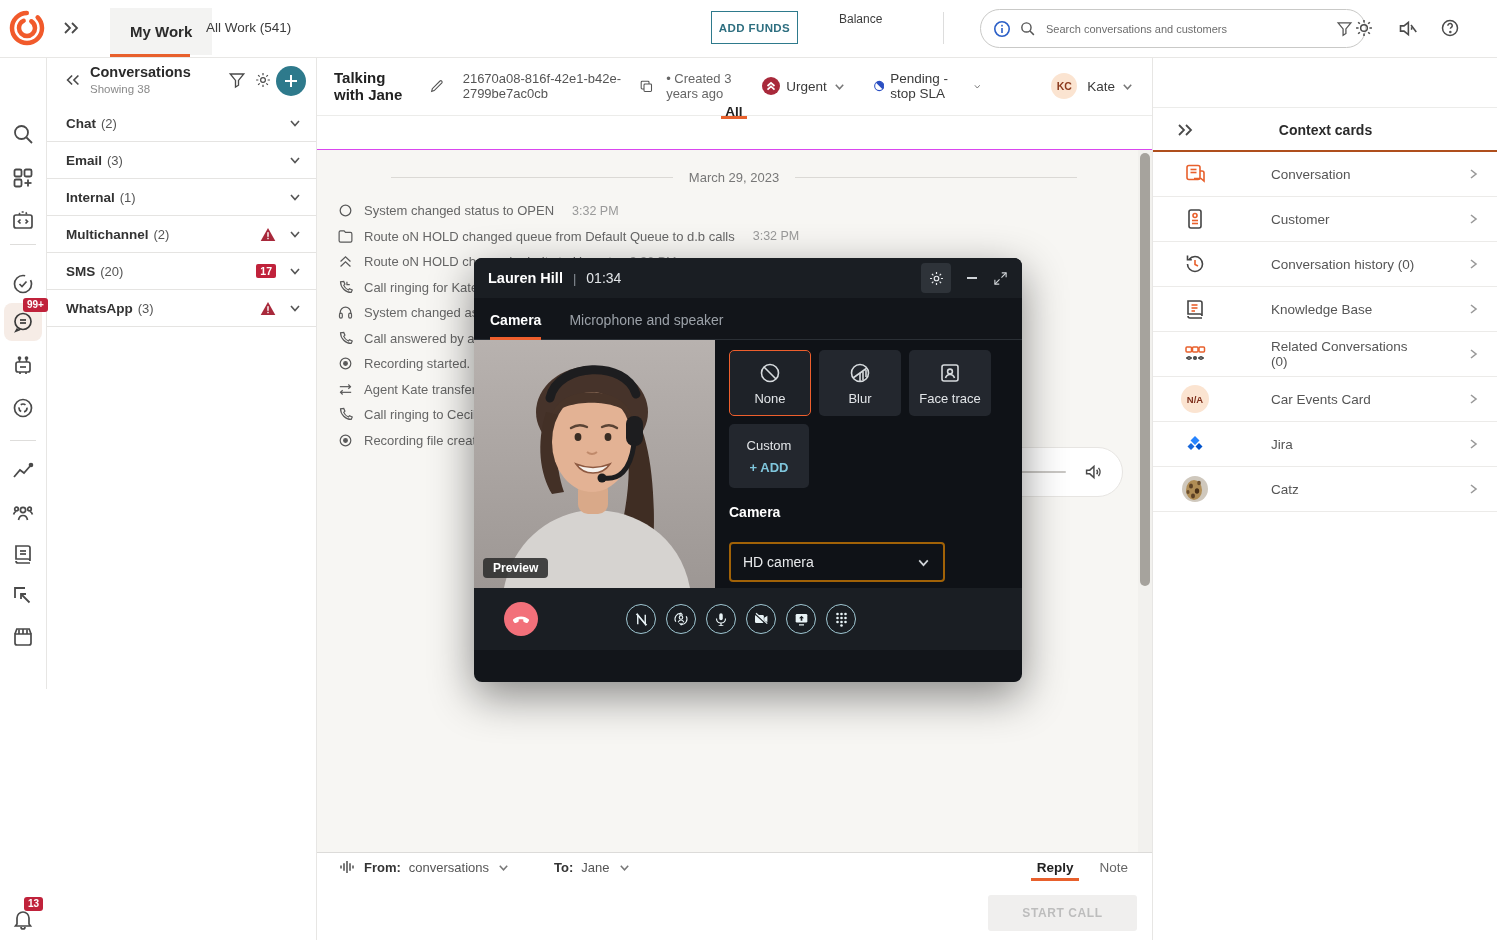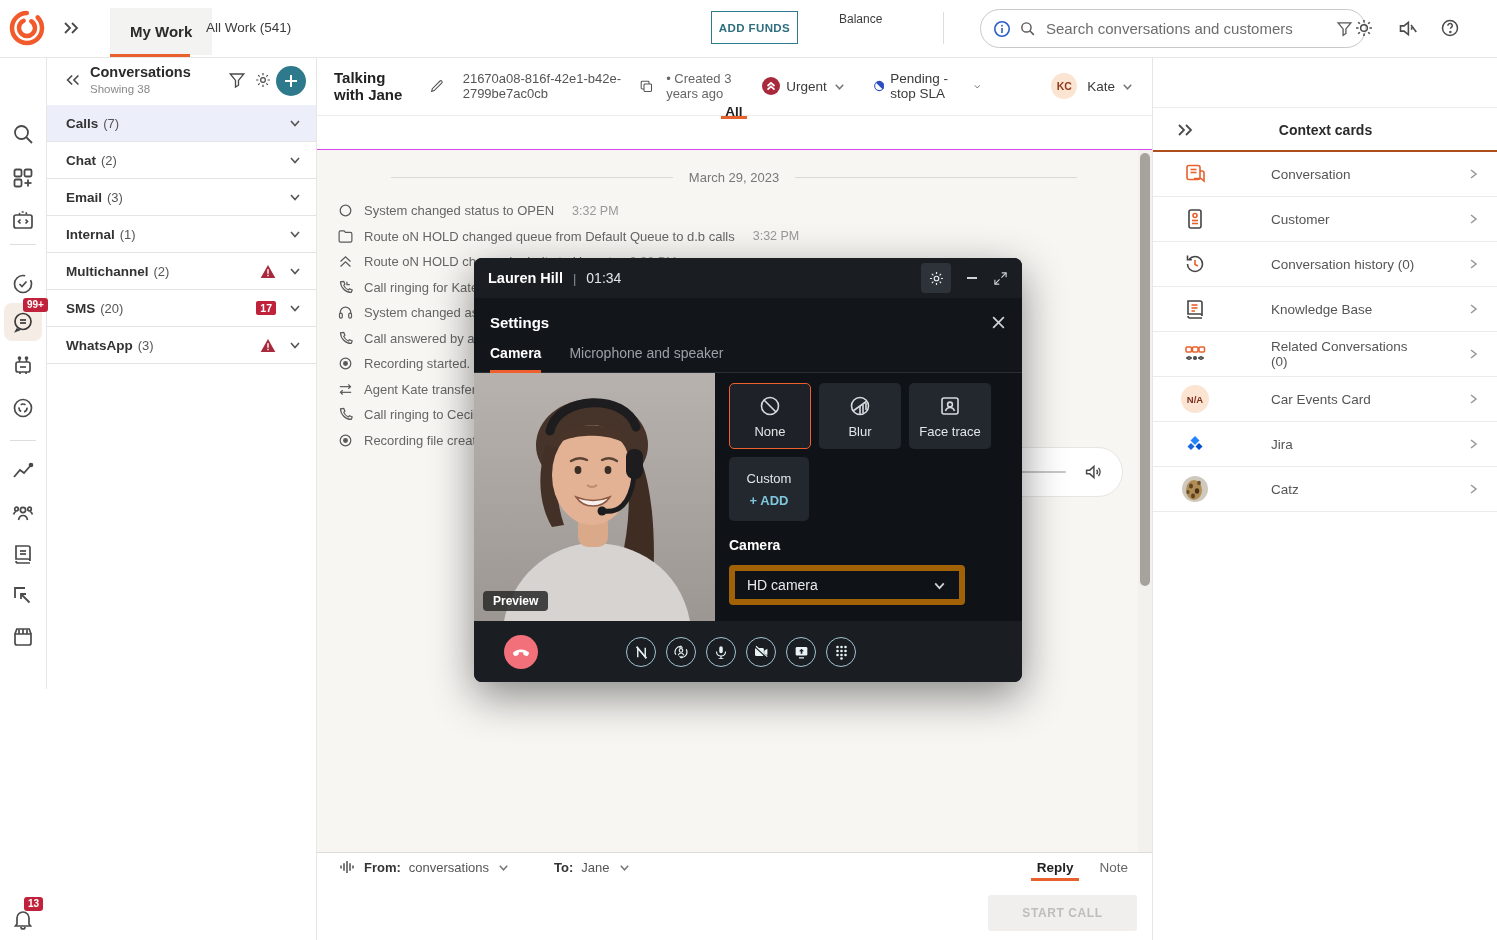--- a/index.html
+++ b/index.html
@@ -8,21 +8,21 @@
   svg{display:block;}
   
   .topbar{position:absolute;left:0;top:0;width:1497px;height:57px;background:#fff;border-bottom:1px solid #e8e7e5;z-index:20;}
   .worktab{position:absolute;left:110px;top:8px;height:47px;background:#f3f3f2;display:flex;align-items:center;padding:0 20px;font-size:15px;font-weight:bold;color:#2b2b2b;cursor:pointer;}
   .worktab-underline{position:absolute;left:110px;top:54px;width:80px;height:3px;background:#E8602C;}
   .allwork{position:absolute;left:206px;top:20px;font-size:13.5px;color:#3c3c3c;cursor:pointer;}
   .addfunds{position:absolute;left:711px;top:11px;width:87px;height:33px;border:1px solid #2E7A8C;border-radius:0;background:#fff;color:#2E6F80;font-weight:bold;font-size:11.5px;letter-spacing:.4px;display:flex;align-items:center;justify-content:center;cursor:pointer;}
   .balance{position:absolute;left:839px;top:12px;font-size:12px;color:#3c3c3c;}
   .top-divider{position:absolute;left:943px;top:12px;width:1px;height:32px;background:#ddd;}
   .searchpill{position:absolute;left:980px;top:9px;width:360px;height:37px;border:1px solid #c9c9c7;border-radius:20px;display:flex;align-items:center;padding:0 12px;gap:8px;background:#fff;}
-  .searchpill input{border:none;outline:none;flex:1;font-size:15px;color:#555;font-family:"Liberation Sans",sans-serif;background:transparent;}
+  .searchpill input{border:none;outline:none;flex:1;font-size:11px;color:#555;font-family:"Liberation Sans",sans-serif;background:transparent;}
   .searchpill input::placeholder{color:#6d6d6d;}
   .top-ic{position:absolute;top:18px;color:#4a4a4a;cursor:pointer;}
   
   .rail{position:absolute;left:0;top:57px;width:46px;height:632px;border-right:1px solid #e7e6e4;background:#fff;z-index:15;}
   .rail-ic{position:absolute;left:11px;width:24px;height:24px;color:#4a4a4a;cursor:pointer;}
   .rail-div{position:absolute;left:10px;width:26px;height:1px;background:#dedddb;}
   .rail-active{position:absolute;left:4px;width:38px;height:38px;border-radius:8px;background:#f6ece6;}
   .badge-red{position:absolute;background:#C0223B;color:#fff;font-size:10px;font-weight:bold;border-radius:3px;padding:1px 4px;line-height:12px;}
   
   .convpanel{position:absolute;left:46px;top:57px;width:270px;height:883px;border-right:1px solid #e7e6e4;background:#fff;z-index:14;}
@@ -104,21 +104,21 @@
   .preview-pill{position:absolute;left:9px;bottom:10px;background:rgba(45,45,45,.88);color:#fff;font-size:12px;font-weight:bold;border-radius:4px;padding:3px 10px;}
   .m-pane{flex:1;padding:10px 14px;box-sizing:border-box;background:#0F1217;}
   .bg-options{display:flex;gap:8px;}
   .bg-btn{width:80px;height:64px;background:#23272E;border:1.5px solid transparent;border-radius:5px;display:flex;flex-direction:column;align-items:center;justify-content:center;gap:6px;cursor:pointer;color:#D6DADD;}
   .bg-btn.selected{border-color:#EE5F2D;background:#1E2228;}
   .bg-btn .blabel{font-size:13px;color:#E2E5E8;}
   .custom-btn{margin-top:8px;width:80px;height:64px;background:#23272E;border-radius:5px;display:flex;flex-direction:column;align-items:center;justify-content:center;gap:7px;cursor:pointer;}
   .custom-btn .c1{font-size:13px;color:#E2E5E8;}
   .custom-btn .c2{font-size:13px;font-weight:bold;color:#7FC6DC;}
   .camera-label{margin-top:16px;font-size:14px;font-weight:bold;color:#fff;}
-  .camera-select{margin-top:12px;width:236px;height:40px;border:6px solid #a16207;border-radius:4px;display:flex;align-items:center;padding:0 12px;box-sizing:border-box;cursor:pointer;color:#E8EAEC;font-size:14px;}
+  .camera-select{margin-top:22px;width:216px;height:40px;border:2px solid #a16207;border-radius:4px;display:flex;align-items:center;padding:0 12px;box-sizing:border-box;cursor:pointer;color:#E8EAEC;font-size:14px;}
   .camera-select .chev{margin-left:auto;color:#cfd3d7;}
   .m-controls{height:62px;background:#1A1E23;position:relative;}
   .hangup{position:absolute;left:30px;top:14px;width:34px;height:34px;border-radius:50%;background:#F2707A;display:flex;align-items:center;justify-content:center;color:#fff;cursor:pointer;border:none;}
   .ctrl{position:absolute;top:16px;width:30px;height:30px;border-radius:50%;border:1.5px solid #9FC7D2;box-sizing:border-box;display:flex;align-items:center;justify-content:center;color:#E9F3F6;cursor:pointer;background:transparent;}
 </style>
 </head>
 <body>
 
 <div class="stage">
 
@@ -326,29 +326,20 @@
             <circle cx="12" cy="12" r="3.2"></circle>
             <path d="M12 2.8v3M12 18.2v3M2.8 12h3M18.2 12h3M5.5 5.5l2.1 2.1M16.4 16.4l2.1 2.1M5.5 18.5l2.1-2.1M16.4 7.6l2.1-2.1"></path>
           </svg>
         </span>
       <div class="cp-add">
           <svg width="14" height="14" viewBox="0 0 14 14" stroke="#fff" stroke-width="2">
             <line x1="7" y1="1" x2="7" y2="13"></line>
             <line x1="1" y1="7" x2="13" y2="7"></line>
           </svg>
         </div>
-    </div>
-    <div class="chrow active">
-      <span class="lbl">Calls</span>
-        <span class="cnt">(7)</span>
-      <span class="right">
-          <svg width="14" height="14" viewBox="0 0 14 14" fill="none" stroke="#555" stroke-width="1.6">
-            <polyline points="3,5 7,9.5 11,5"></polyline>
-          </svg>
-        </span>
     </div>
     <div class="chrow">
       <span class="lbl">Chat</span>
         <span class="cnt">(2)</span>
       <span class="right">
           <svg width="14" height="14" viewBox="0 0 14 14" fill="none" stroke="#555" stroke-width="1.6">
             <polyline points="3,5 7,9.5 11,5"></polyline>
           </svg>
         </span>
     </div>
@@ -797,29 +788,20 @@
             <svg width="15" height="15" viewBox="0 0 24 24" fill="none" stroke="#cfd3d7" stroke-width="1.8">
               <polyline points="14,3 21,3 21,10"></polyline>
               <line x1="21" y1="3" x2="13.5" y2="10.5"></line>
               <polyline points="10,21 3,21 3,14"></polyline>
               <line x1="3" y1="21" x2="10.5" y2="13.5"></line>
             </svg>
           </span>
       </span>
     </div>
 
-    <div class="m-settings">
-      <span class="t">Settings</span>
-      <span class="m-close">
-          <svg width="15" height="15" viewBox="0 0 14 14" stroke="currentColor" stroke-width="1.6">
-            <line x1="2" y1="2" x2="12" y2="12"></line>
-            <line x1="12" y1="2" x2="2" y2="12"></line>
-          </svg>
-        </span>
-    </div>
 
     <div class="m-tabs">
       <span class="m-tab active"><span>Camera</span></span>
       <span class="m-tab"><span>Microphone and speaker</span></span>
     </div>
 
     <div class="m-content">
       <div class="m-video">
         <svg width="241" height="248" viewBox="0 0 241 248">
           <defs>

